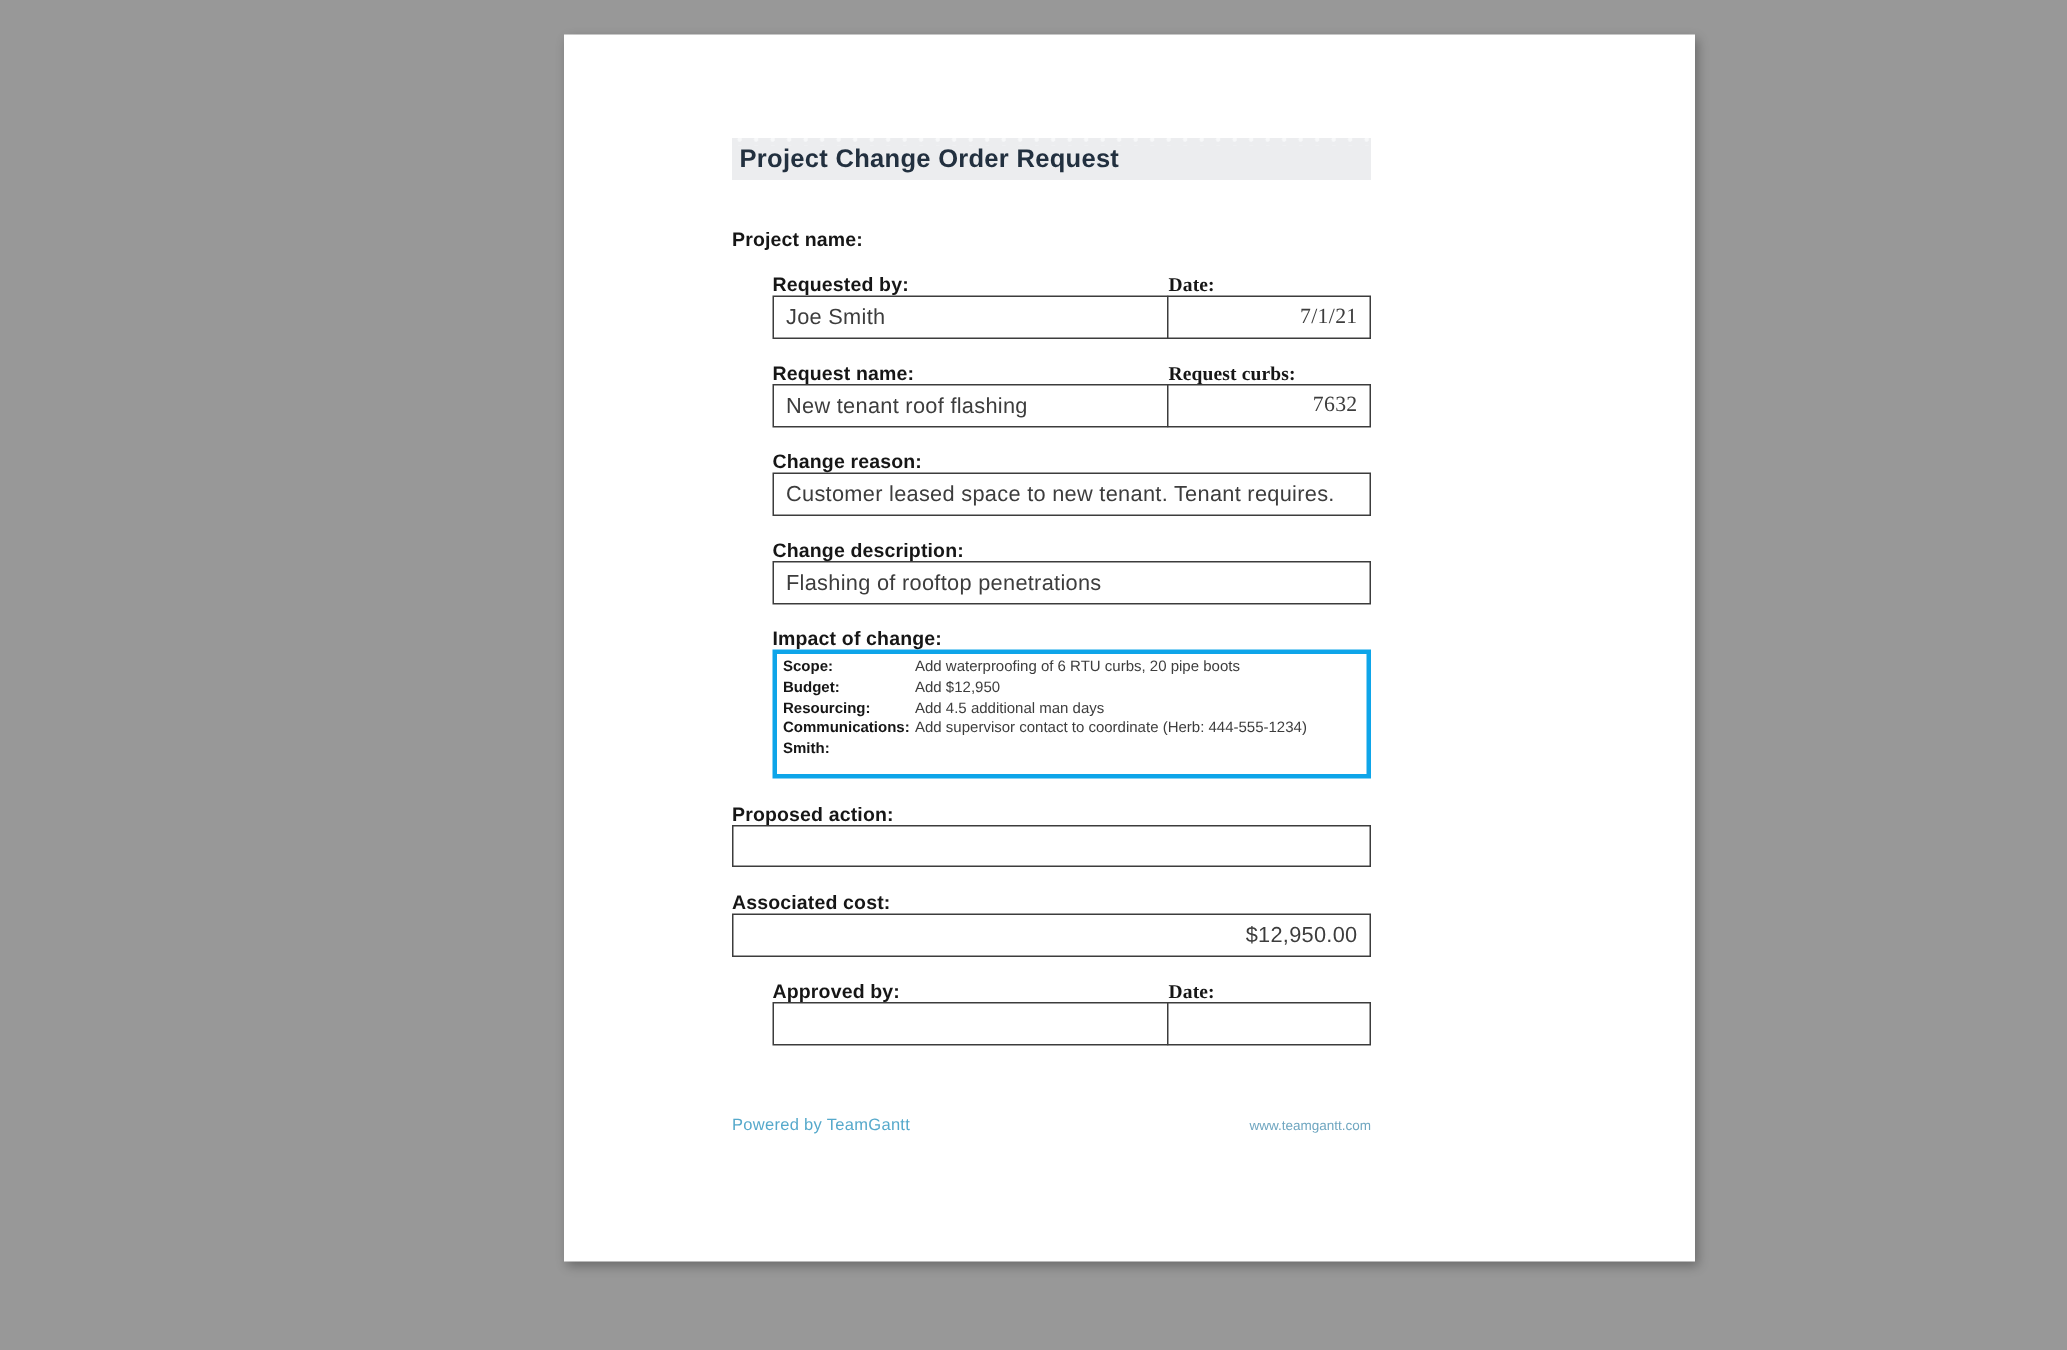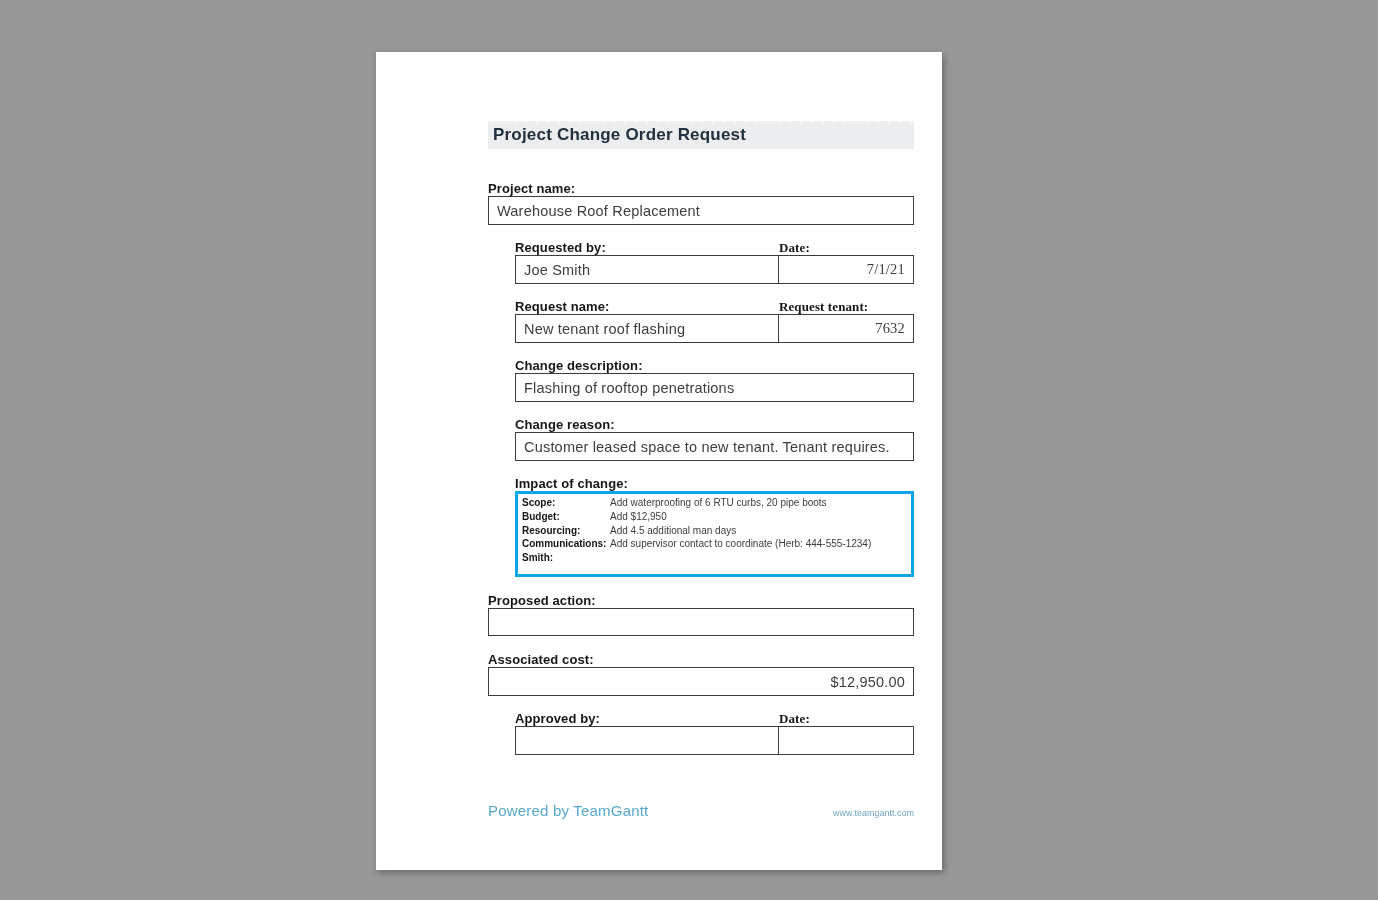--- a/index.html
+++ b/index.html
@@ -4,22 +4,22 @@
 <style>
   * { margin: 0; padding: 0; box-sizing: border-box; }
   html, body {
     width: 1378px; height: 900px;
     background: #989898;
     font-family: "Liberation Sans", sans-serif;
     overflow: hidden;
   }
   .paper {
     position: absolute;
-    left: 376px; top: 52px;
-    width: 566px; height: 818px;
+    left: 376px; top: 23px;
+    width: 754px; height: 818px;
     background: #ffffff;
     box-shadow: 2px 3px 7px rgba(0,0,0,0.30);
   }
   .content {
     margin-left: 112px;
     width: 426px;
     padding-top: 69px;
   }
   .title-bar {
     height: 28px;
@@ -88,21 +88,21 @@
     color: #161616;
     vertical-align: top;
   }
   .footer {
     margin-top: 47px;
     display: flex;
     justify-content: space-between;
     align-items: baseline;
   }
   .footer .powered {
-    font-size: 15px;
+    font-size: 11px;
     color: #56a9cb;
     letter-spacing: 0.2px;
   }
   .footer .site-link {
     font-size: 9px;
     color: #6fa6c0;
     cursor: pointer;
   }
 </style>
 </head>
@@ -110,23 +110,20 @@
 
 <div class="paper">
   <div class="content">
 
     <div class="title-bar">
       <h1>Project Change Order Request</h1>
     </div>
 
     <div class="mt-first">
       <div class="field-label">Project name:</div>
-      <div class="input-box">
-        <span>Warehouse Roof Replacement</span>
-      </div>
     </div>
 
     <div class="mt-sec">
       <div class="row labels">
         <div class="col-left field-label">Requested by:</div>
         <div class="col-right field-label">Date:</div>
       </div>
       <div class="row boxes">
         <div class="col-left">
           <div class="input-box">
@@ -137,47 +134,47 @@
           <div class="input-box">
             <span>7/1/21</span>
           </div>
         </div>
       </div>
     </div>
 
     <div class="mt-sec">
       <div class="row labels">
         <div class="col-left field-label">Request name:</div>
-        <div class="col-right field-label">Request tenant:</div>
+        <div class="col-right field-label">Request curbs:</div>
       </div>
       <div class="row boxes">
         <div class="col-left">
           <div class="input-box">
             <span>New tenant roof flashing</span>
           </div>
         </div>
         <div class="col-right">
           <div class="input-box">
             <span>7632</span>
           </div>
         </div>
+      </div>
+    </div>
+
+    <div class="mt-sec">
+      <div class="field-label">Change reason:</div>
+      <div class="input-box">
+        <span>Customer leased space to new tenant. Tenant requires.</span>
       </div>
     </div>
 
     <div class="mt-sec">
       <div class="field-label">Change description:</div>
       <div class="input-box">
         <span>Flashing of rooftop penetrations</span>
-      </div>
-    </div>
-
-    <div class="mt-sec">
-      <div class="field-label">Change reason:</div>
-      <div class="input-box">
-        <span>Customer leased space to new tenant. Tenant requires.</span>
       </div>
     </div>
 
     <div class="mt-sec">
       <div class="field-label">Impact of change:</div>
       <div class="impact-table">
         <div class="impact-row">
           <span class="impact-label">Scope:</span><span>Add waterproofing of 6 RTU curbs, 20 pipe boots</span>
         </div>
         <div class="impact-row">

